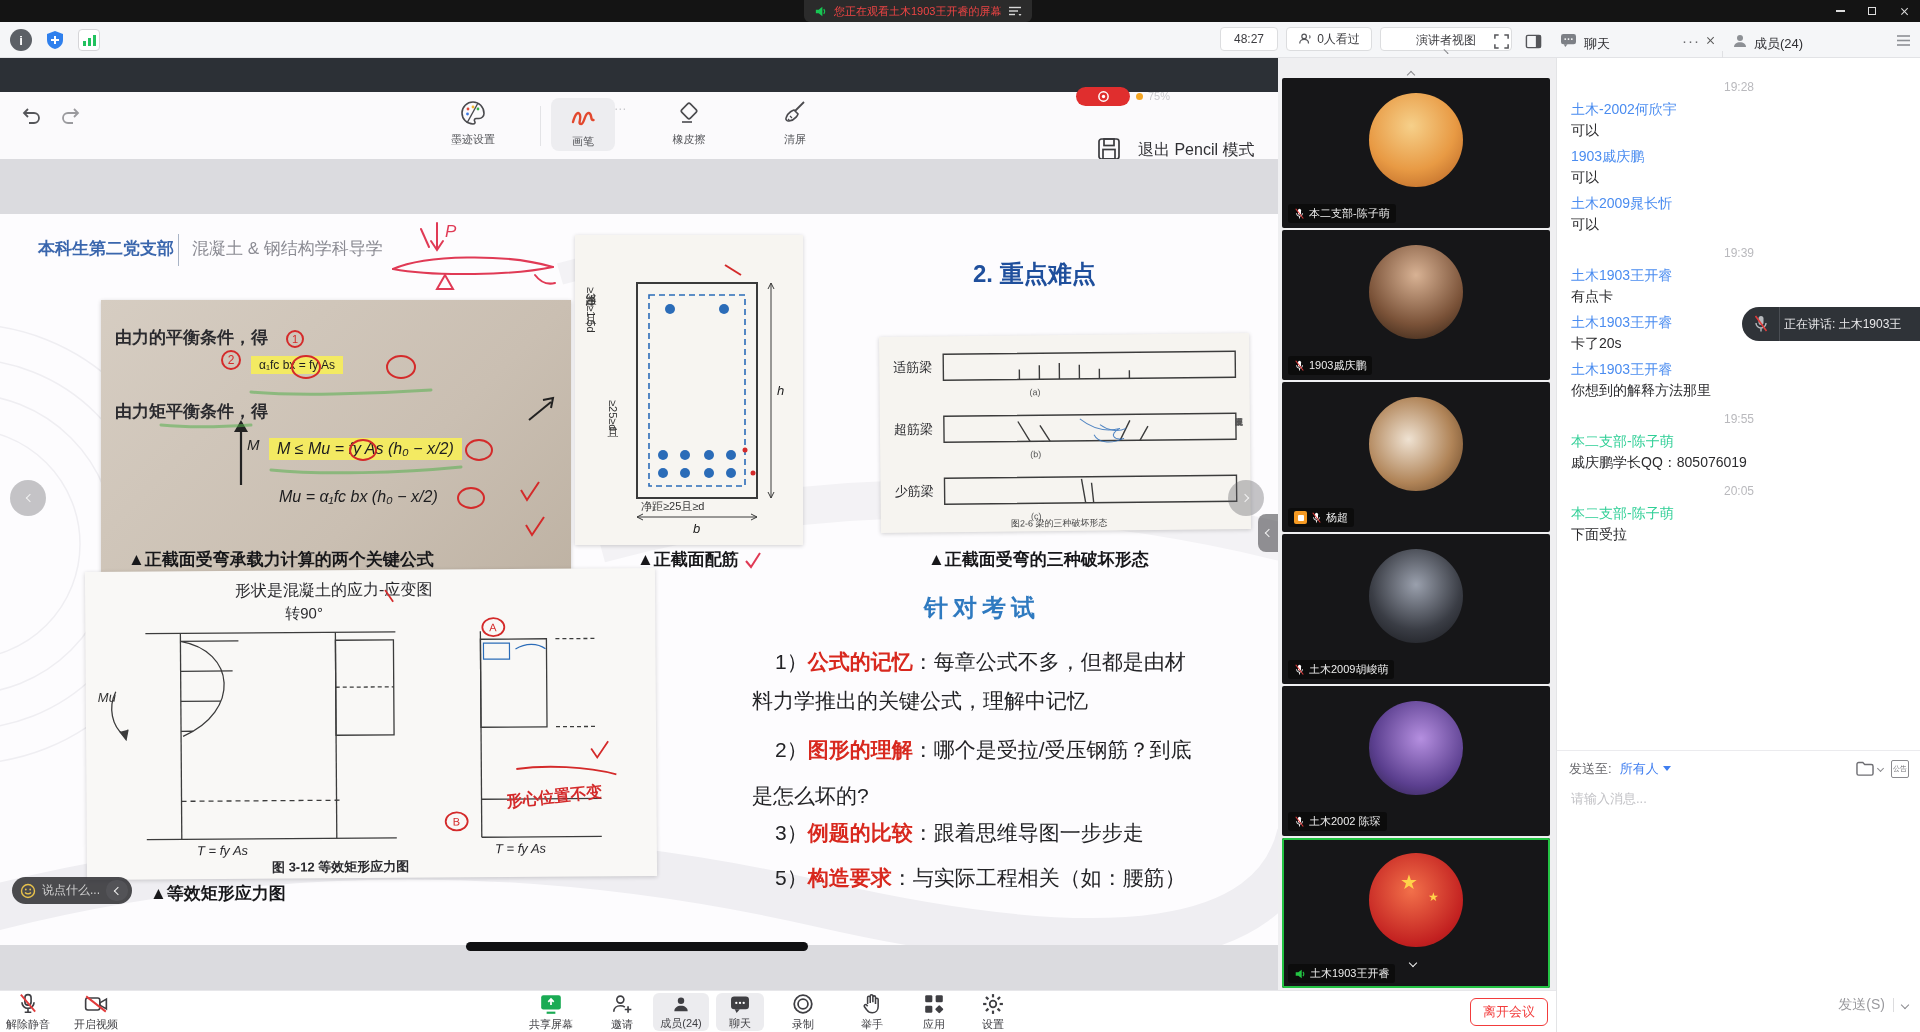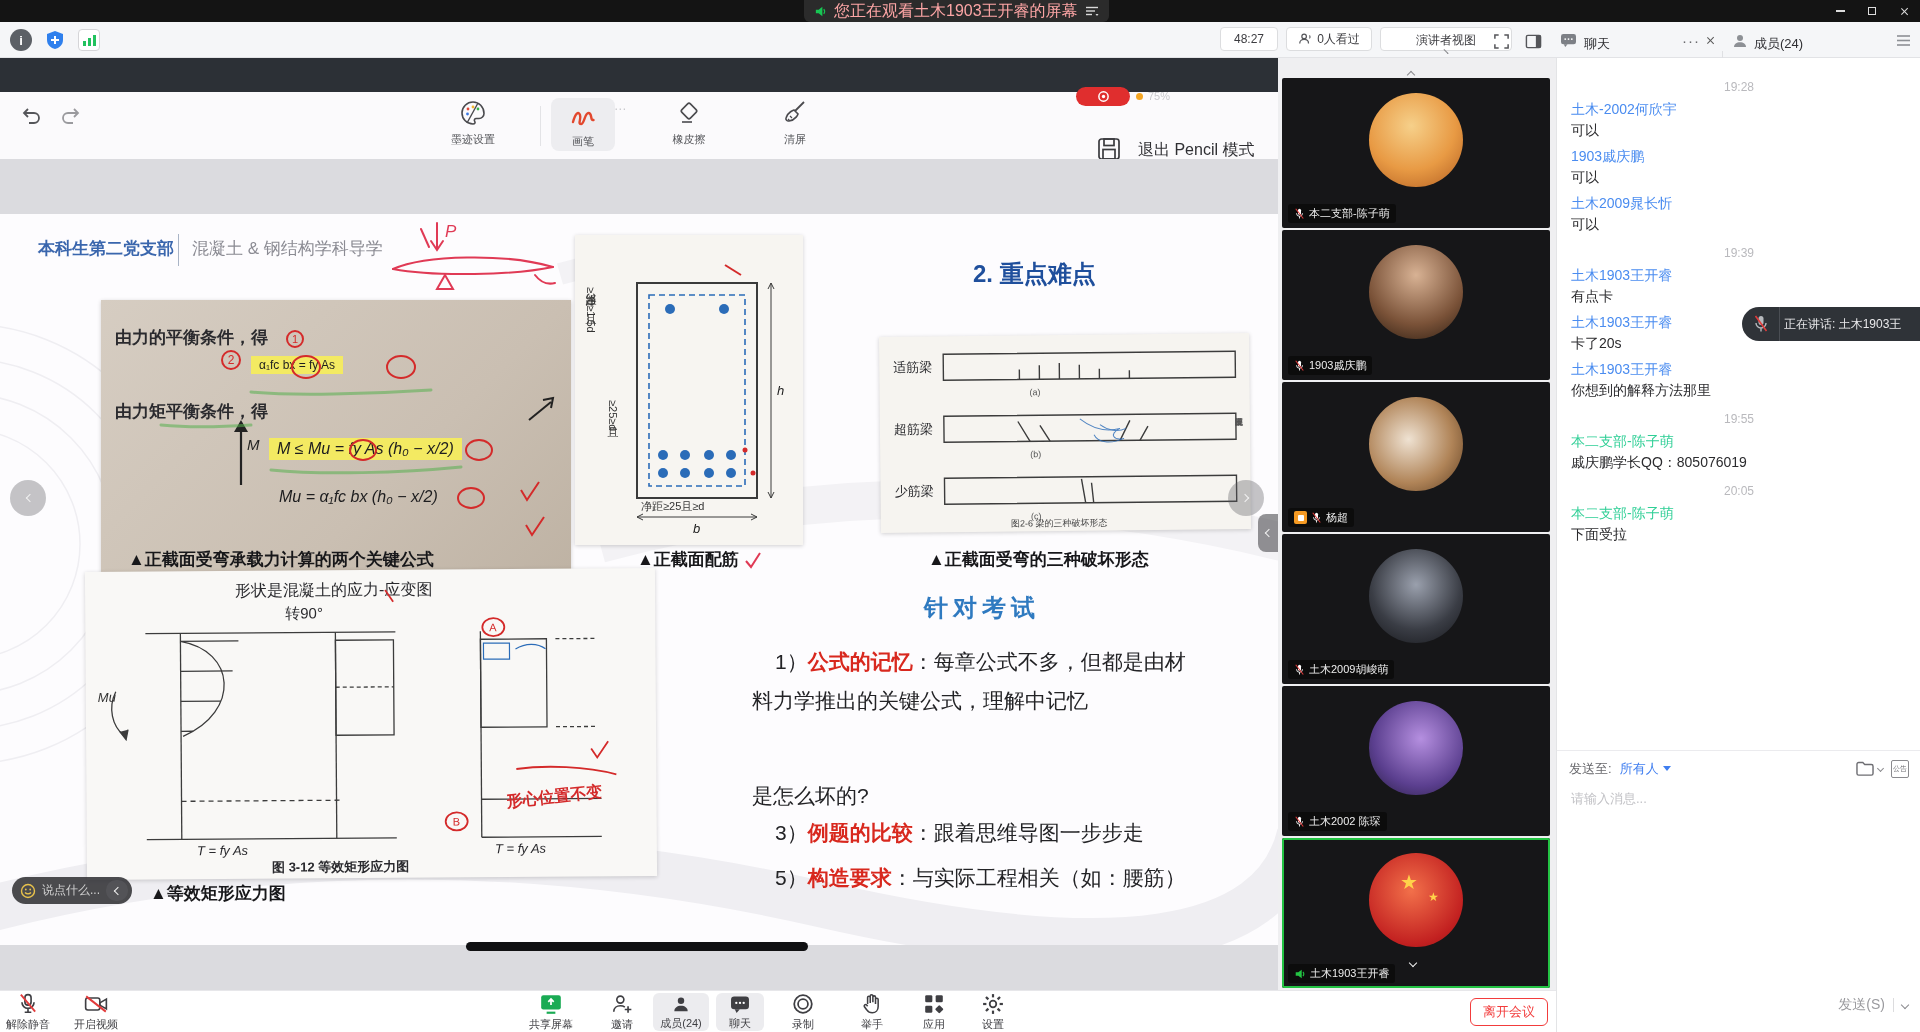--- a/index.html
+++ b/index.html
@@ -3,21 +3,21 @@
 <meta charset="utf-8">
 <style>
   html,body{margin:0;padding:0;background:#000;}
   *{box-sizing:border-box;font-family:"Liberation Sans","DejaVu Sans",sans-serif;}
   .stage{position:relative;width:1920px;height:1032px;background:#fff;overflow:hidden;}
   .abs{position:absolute;}
 
   
   .titlebar{position:absolute;left:0;top:0;width:1920px;height:22px;background:#141414;}
   .title-pill{position:absolute;left:804px;top:0;height:22px;padding:0 10px;background:#2b2b2b;border-radius:0 0 6px 6px;display:flex;align-items:center;gap:7px;}
-  .title-pill .txt{font-size:16px;color:#fca5a5;white-space:nowrap;}
+  .title-pill .txt{font-size:11px;color:#ef4444;white-space:nowrap;}
   .win-controls{position:absolute;right:0;top:0;height:22px;display:flex;}
   .win-btn{width:32px;height:22px;display:flex;align-items:center;justify-content:center;}
   .mini-bar{width:9px;height:1.5px;background:#ddd;}
   .max-box{width:8px;height:8px;border:1.2px solid #ddd;}
   .close-x{position:relative;width:9px;height:9px;}
   .close-x:before,.close-x:after{content:"";position:absolute;left:4px;top:0;width:1.3px;height:9px;background:#ddd;}
   .close-x:before{transform:rotate(45deg);}.close-x:after{transform:rotate(-45deg);}
 
   
   .topbar{position:absolute;left:0;top:22px;width:1920px;height:36px;background:#f5f6f8;border-bottom:1px solid #e2e3e6;}
@@ -472,20 +472,21 @@
         <div class="abs" style="left:420px;top:218px;font-size:16px;color:#d42a2a;transform:rotate(-6deg);font-weight:600;">形心位置不变</div>
         <div class="abs" style="left:185px;top:288px;font-size:13px;color:#2a2a2e;font-weight:600;">图 3-12 等效矩形应力图</div>
       </div>
       <div class="abs cap" style="left:150px;top:668px;">▲等效矩形应力图</div>
 
       <div class="abs sec-title" style="left:973px;top:44px;">2. 重点难点</div>
       <div class="abs exam-title" style="left:924px;top:378px;text-align:center;">针对考试</div>
 
       <div class="li" style="left:775px;top:434px;"><span>1）</span><span class="bd">公式的记忆</span><span>：每章公式不多，但都是由材</span></div>
       <div class="li" style="left:752px;top:473px;"><span>料力学推出的关键公式，理解中记忆</span></div>
+      <div class="li" style="left:775px;top:522px;"><span>2）</span><span class="bd">图形的理解</span><span>：哪个是受拉/受压钢筋？到底</span></div>
       <div class="li" style="left:752px;top:568px;"><span>是怎么坏的?</span></div>
       <div class="li" style="left:775px;top:605px;"><span>3）</span><span class="bd">例题的比较</span><span>：跟着思维导图一步步走</span></div>
       <div class="li" style="left:775px;top:650px;"><span>5）</span><span class="bd">构造要求</span><span>：与实际工程相关（如：腰筋）</span></div>
 
       <div class="navcirc" style="left:10px;top:266px;">
           <span class="chev left white" style="margin-left:3px;"></span>
         </div>
       <div class="navcirc" style="left:1228px;top:266px;">
           <span class="chev right white" style="margin-right:3px;"></span>
         </div>

